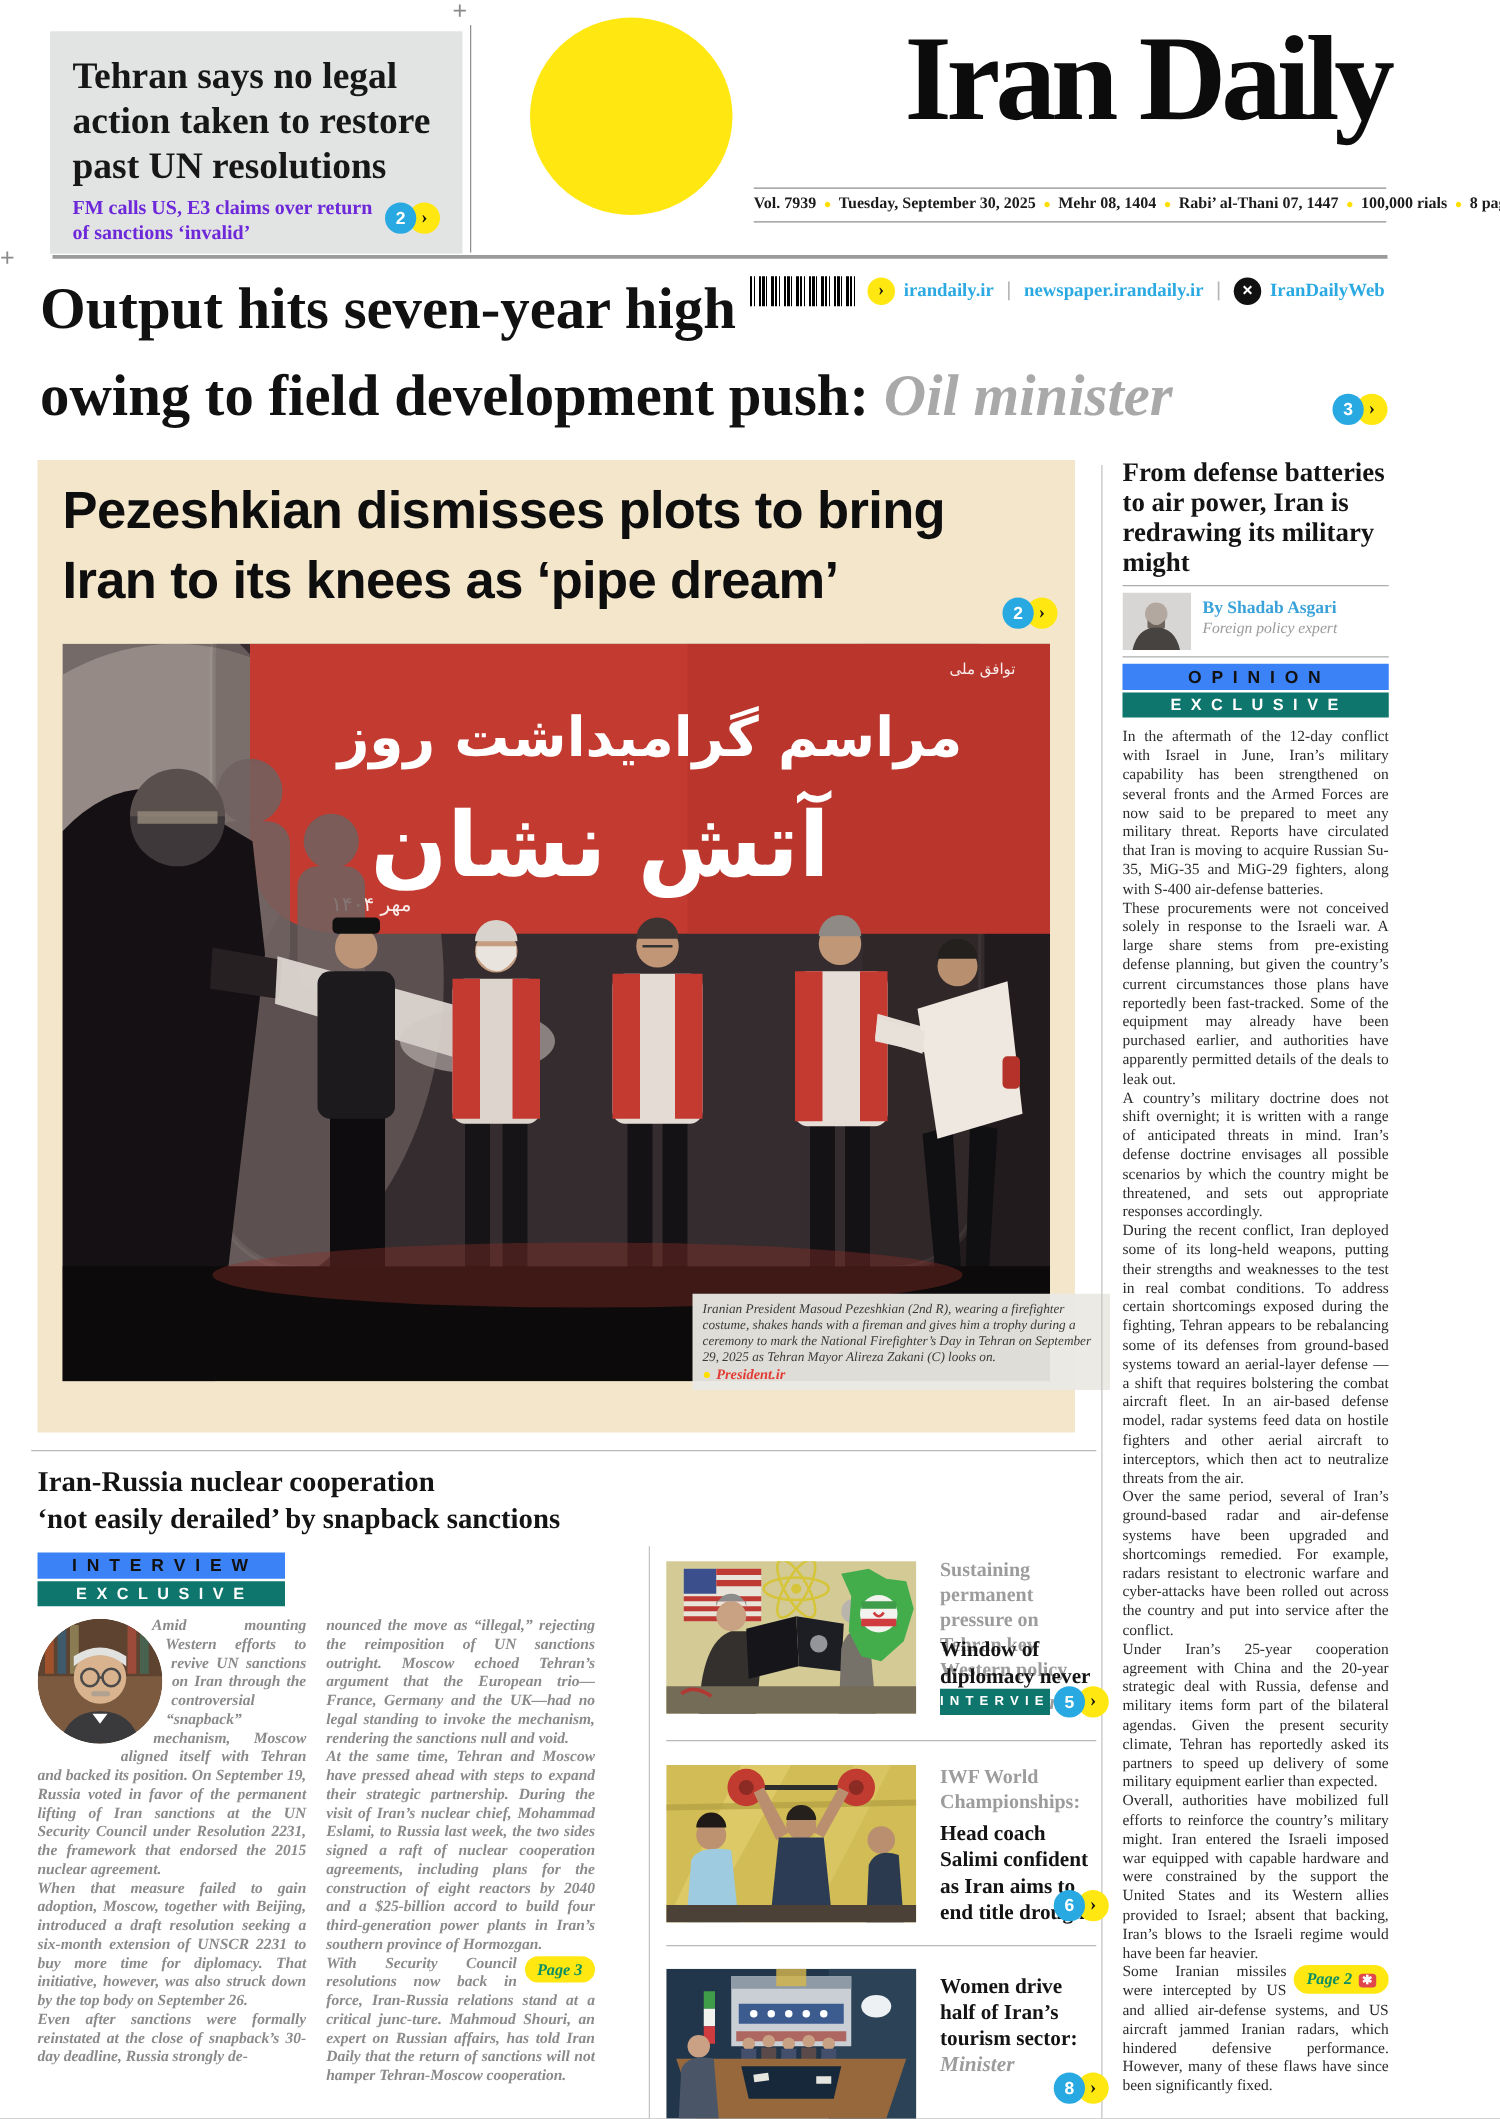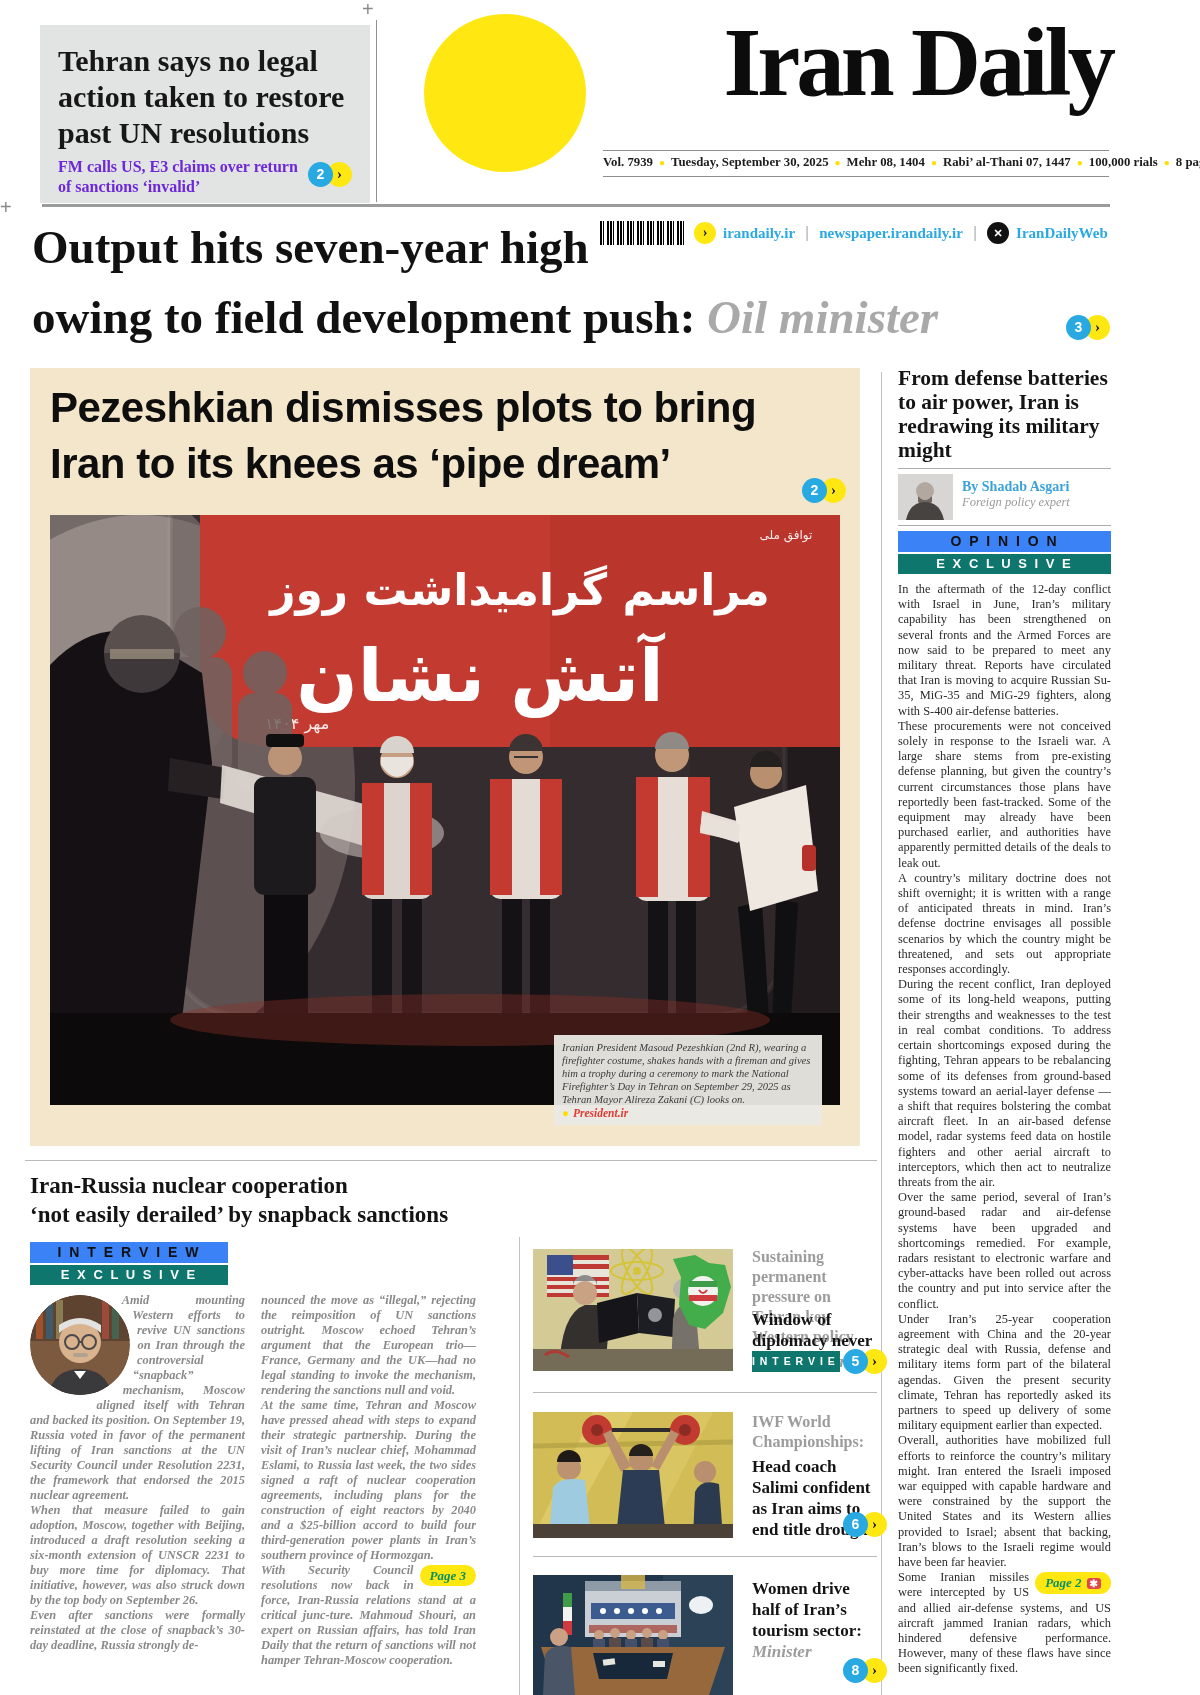--- a/index.html
+++ b/index.html
@@ -182,21 +182,21 @@
           <circle cx="716" cy="258" r="16" fill="#b8906f"></circle>
           <path d="M700,252 a16,16 0 0 1 32,0" fill="#23201e"></path>
           <path d="M690,310 L652,300 L650,316 L688,328 Z" fill="#e8e1d9"></path>
           <rect x="752" y="330" width="14" height="26" rx="4" fill="#b5322a"></rect>
         </g>
         <rect x="0" y="498" width="790" height="92" fill="#0d0a0b"></rect>
         <ellipse cx="420" cy="505" rx="300" ry="26" fill="#8d3029" opacity="0.4"></ellipse>
       </svg>
     </div>
 
-    <div class="caption" style="position:absolute; left:524px; top:667px; width:268px;">
+    <div class="caption" style="position:absolute; left:524px; top:667px; width:334px;">
       <span>Iranian President Masoud Pezeshkian (2nd R), wearing a firefighter costume, shakes hands with a fireman and gives him a trophy during a ceremony to mark the National Firefighter’s Day in Tehran on September 29, 2025 as Tehran Mayor Alireza Zakani (C) looks on.</span>
       <div class="credit">President.ir</div>
     </div>
   </div>
 
   <div class="abs vrule" style="left:881px; top:372px; height:1323px;"></div>
   <div class="abs serif" style="left:898px; top:366px; width:214px; font-weight:bold; font-size:21.5px; line-height:24px; color:#141414;">From defense batteries to air power, Iran is redrawing its military might</div>
   <div class="abs hrule" style="left:898px; top:468px; width:213px; background:#adadad;"></div>
   <div class="abs" style="left:898px; top:474px;">
     <svg width="55" height="46">

